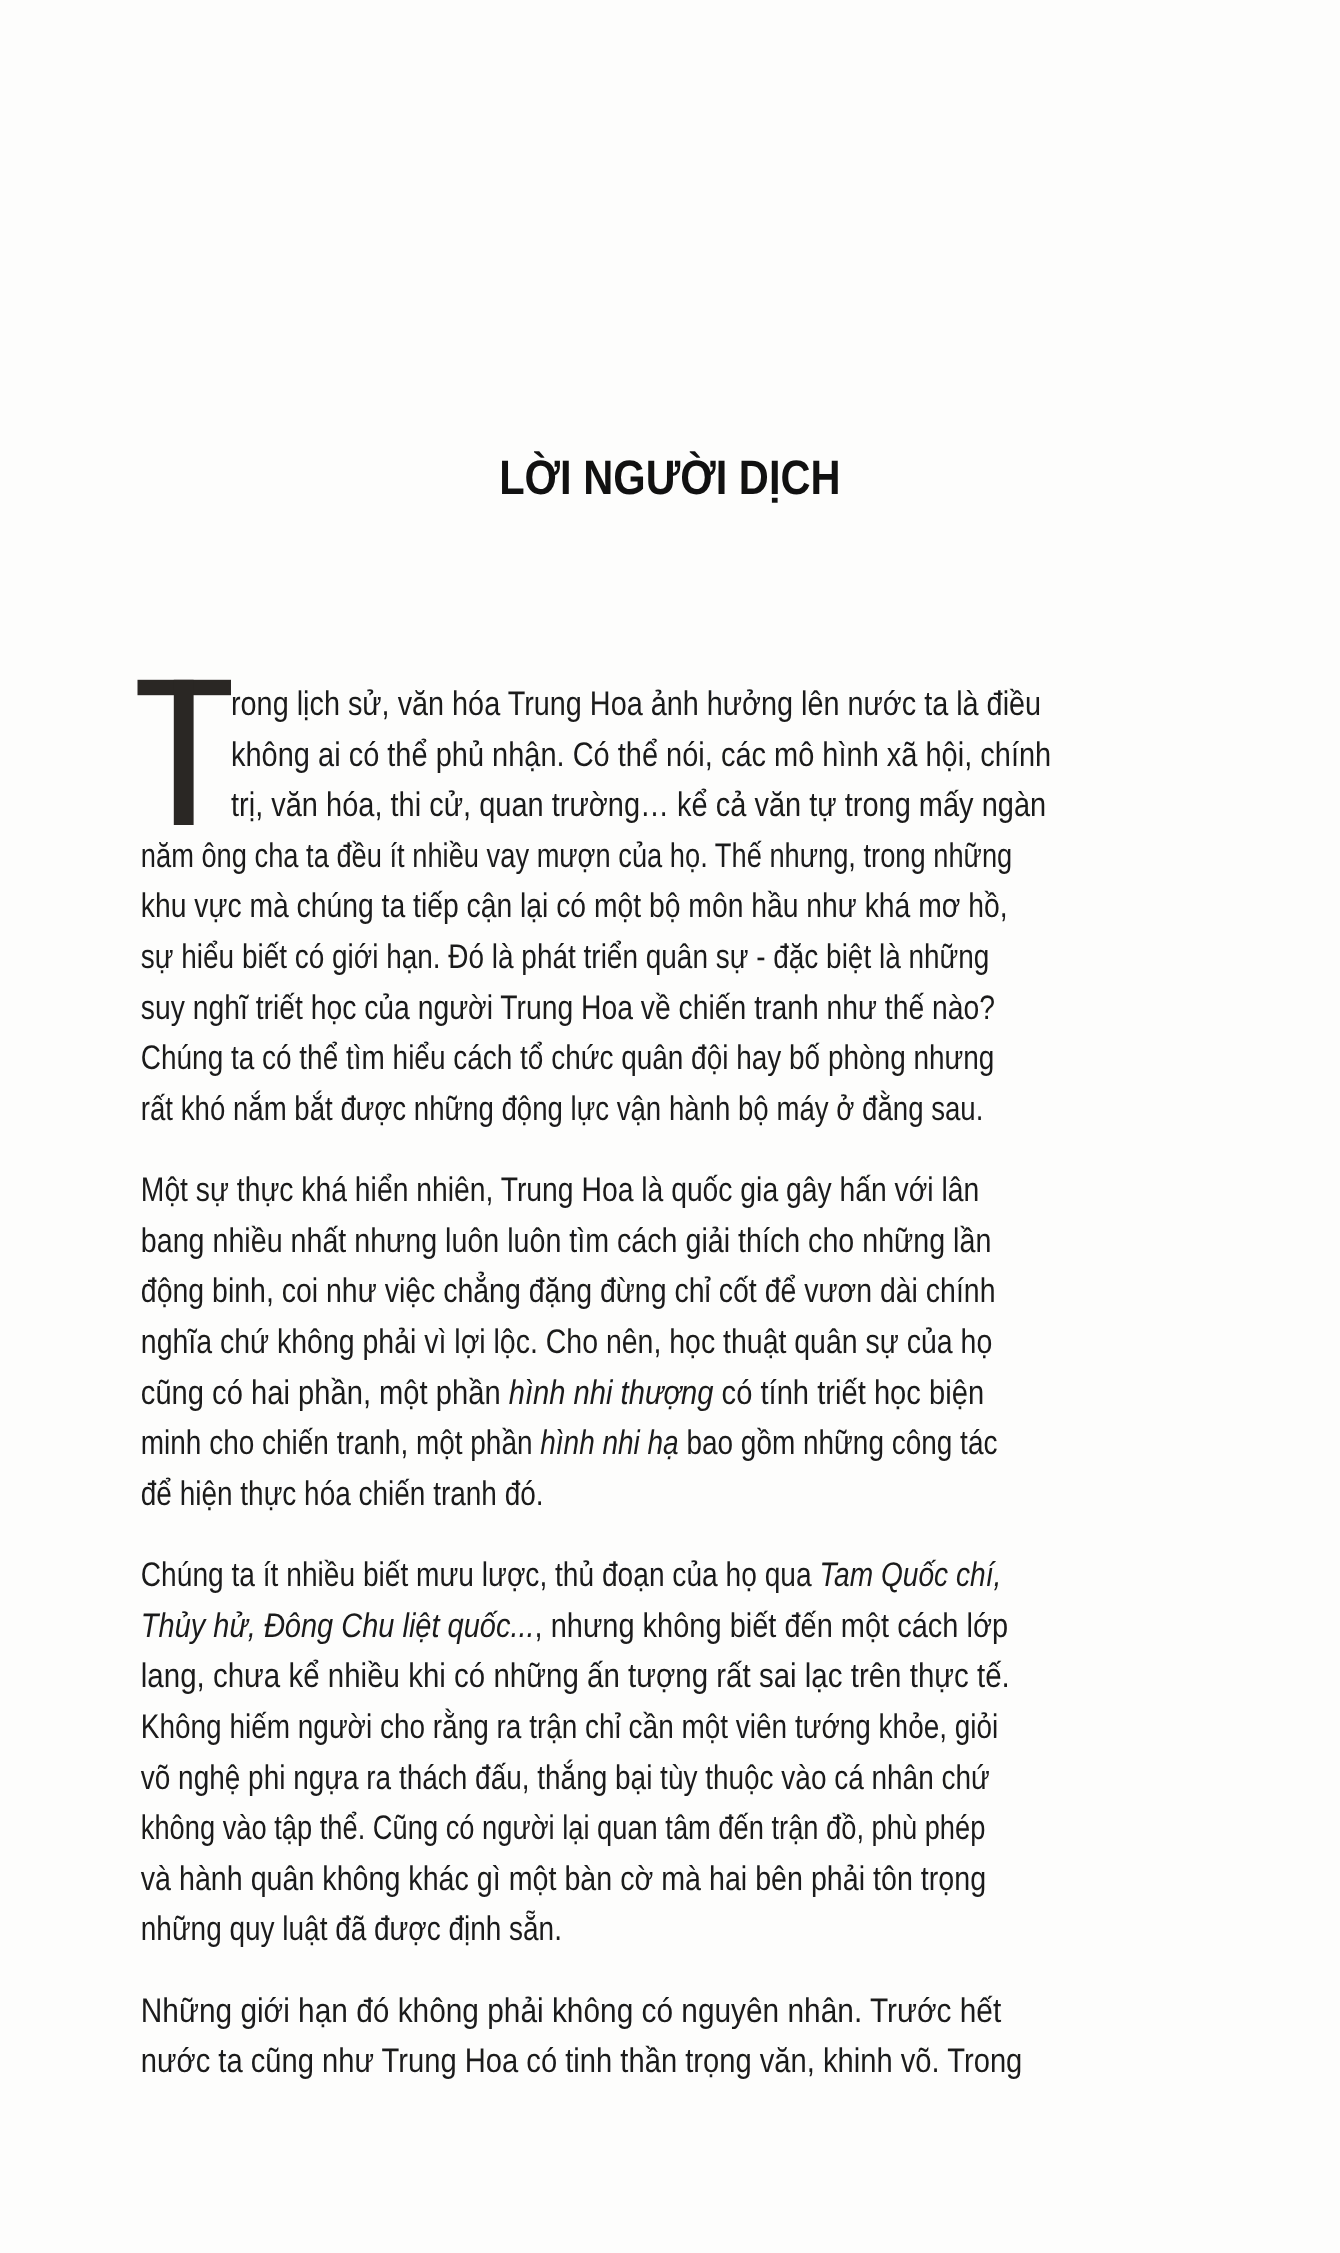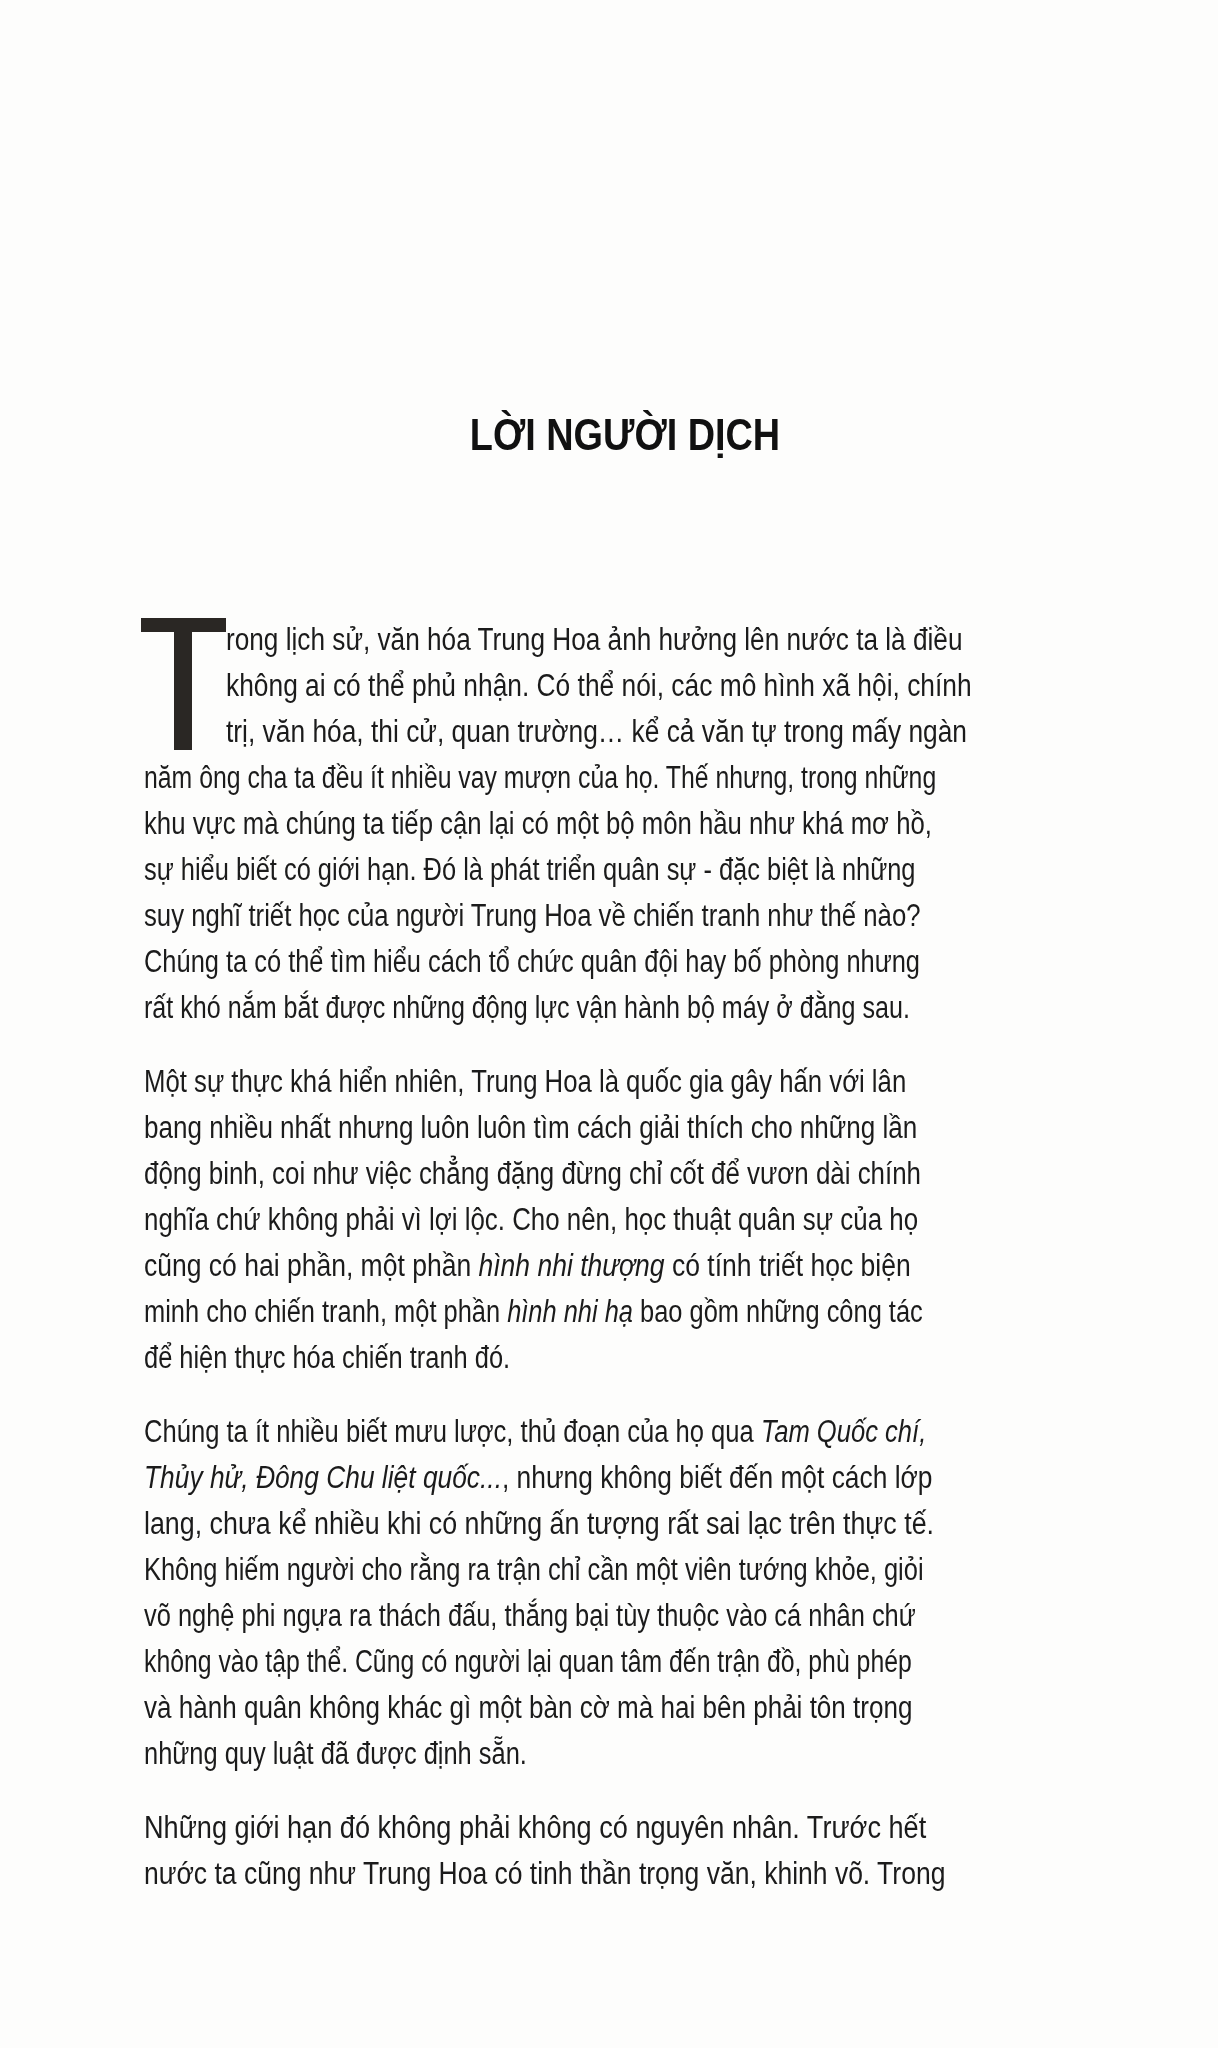--- a/index.html
+++ b/index.html
@@ -3,21 +3,21 @@
 <meta charset="utf-8">
 <style>
   html, body { margin: 0; padding: 0; }
   body {
     width: 1218px; height: 2048px;
     background: #fdfdfc;
     position: relative; overflow: hidden;
     font-family: "Liberation Sans", sans-serif;
     color: #1b1b1b;
   }
-  .page { position: absolute; left: 16px; top: 0; width: 992px; height: 2048px; }
+  .page { position: absolute; left: 0; top: 0; width: 992px; height: 2048px; }
   .title {
     position: absolute; left: 0; width: 1218px; top: 410px;
     text-align: center; font-size: 44px; font-weight: bold;
     letter-spacing: 0px; transform: scaleX(0.86); transform-origin: center;
     color: #111;
   }
   .line {
     position: absolute; white-space: nowrap;
     font-size: 31px; line-height: 40px; height: 40px;
     transform-origin: left center;

